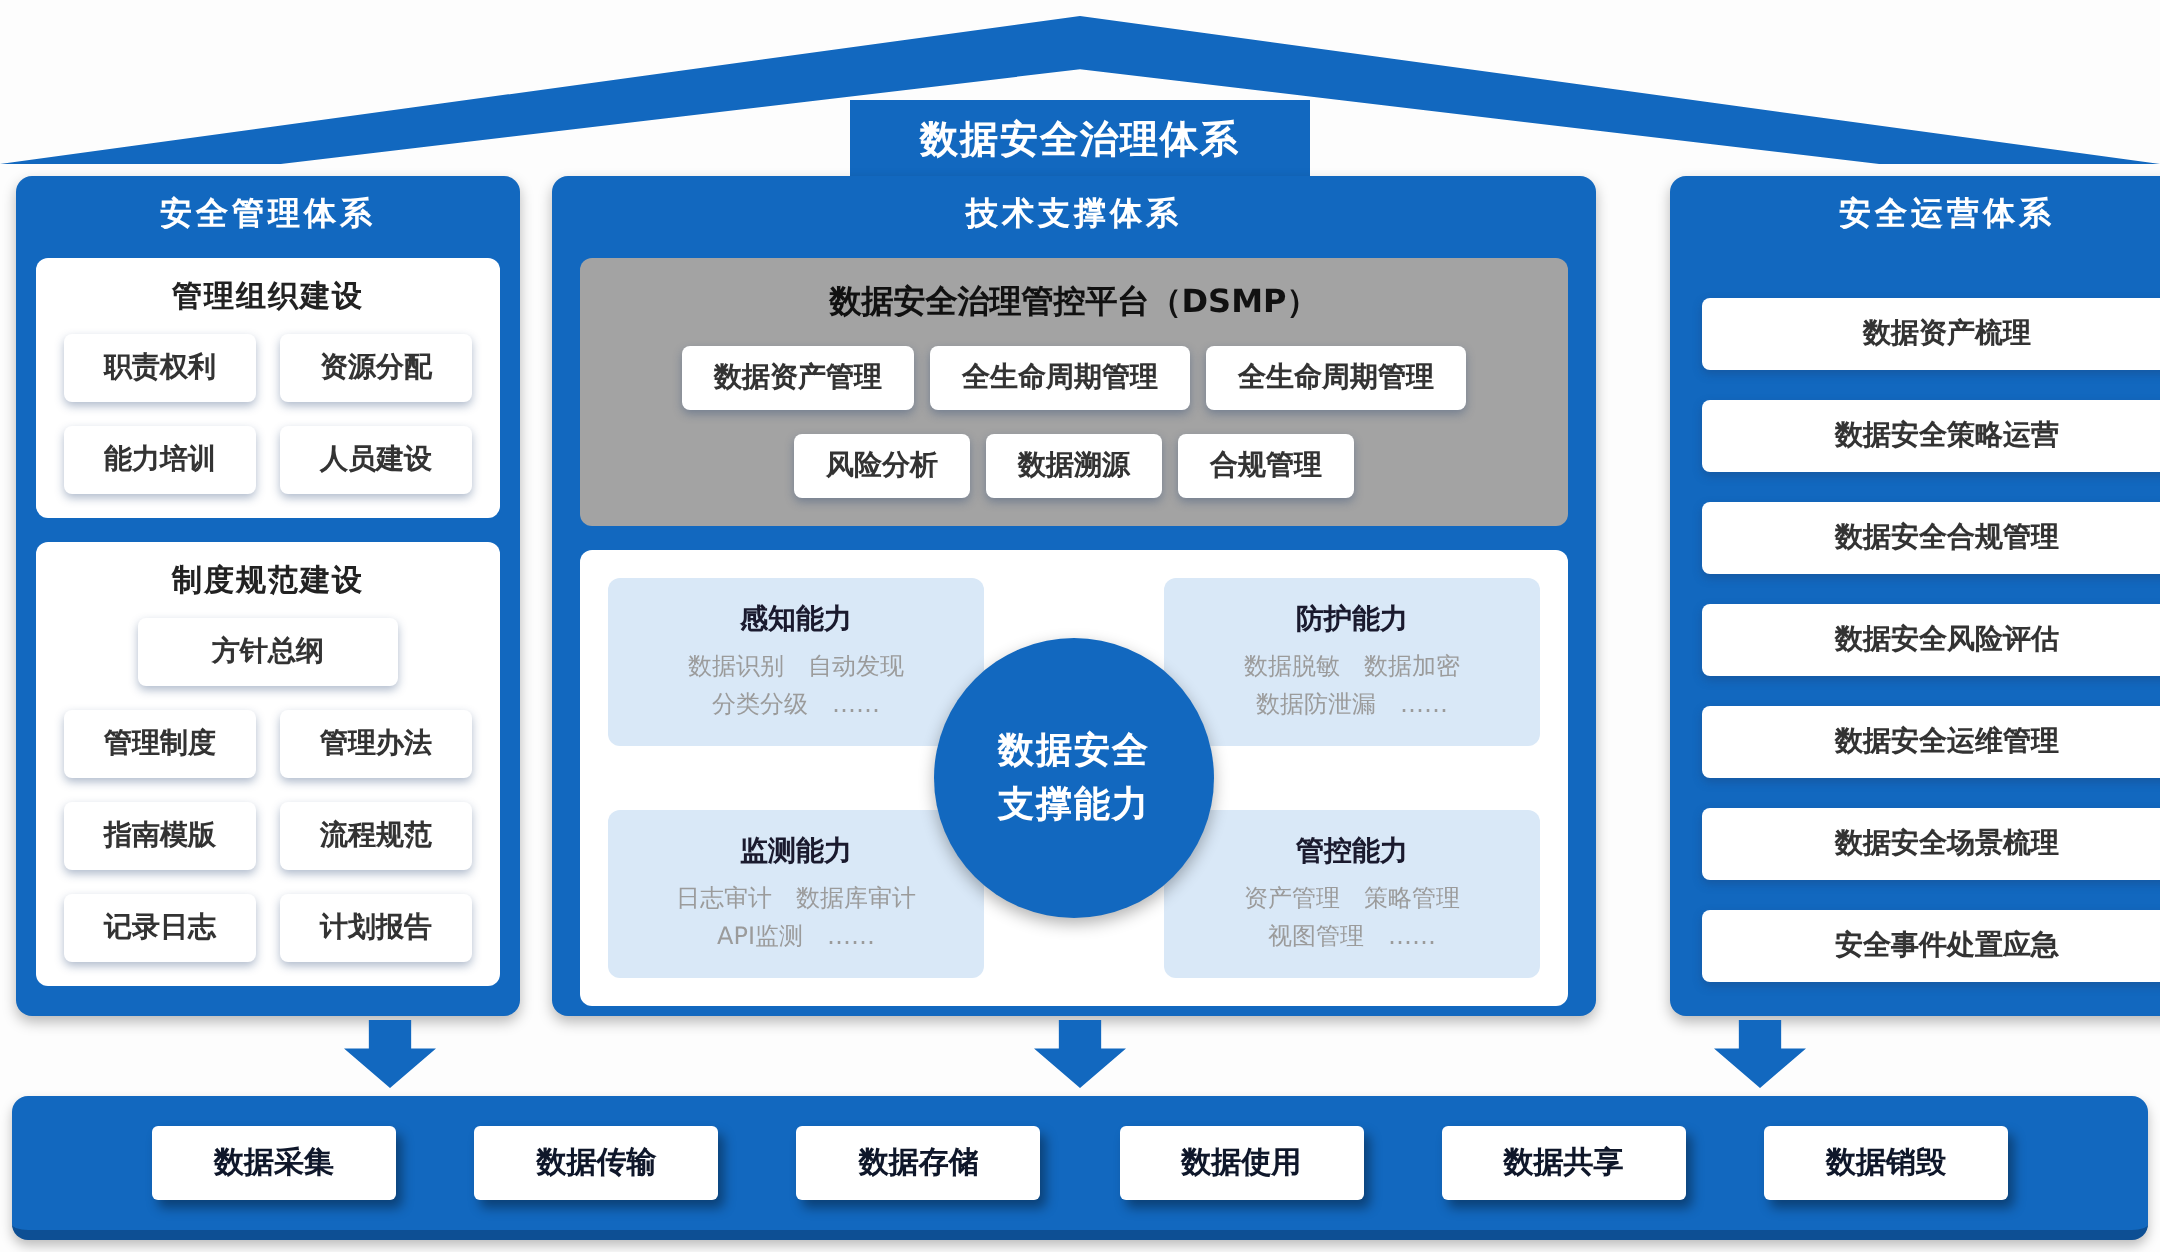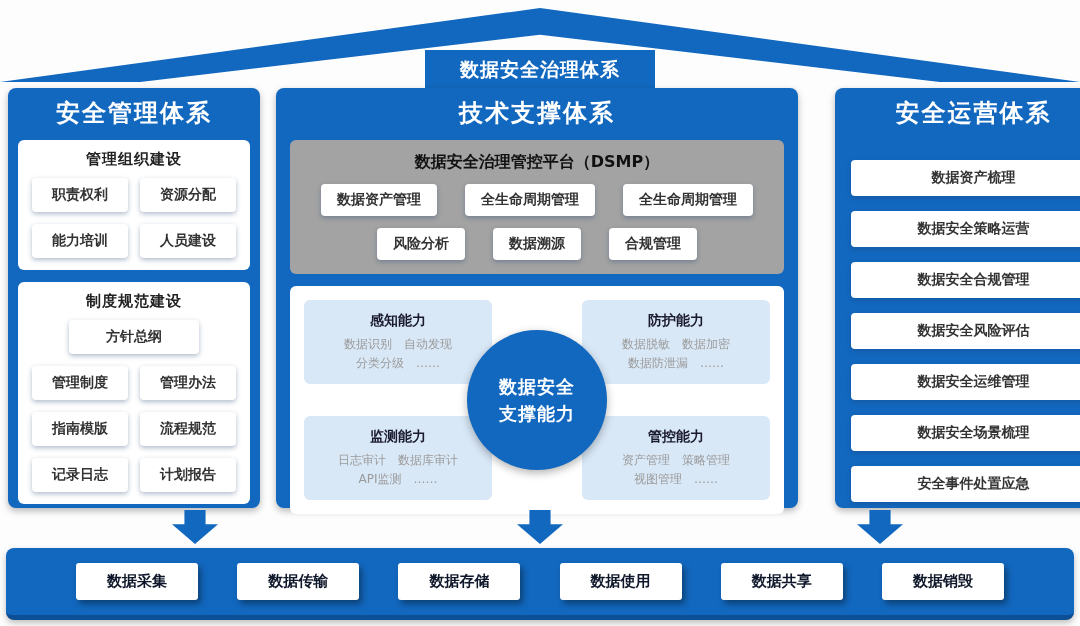--- a/index.html
+++ b/index.html
@@ -27,21 +27,21 @@
   
   .panel {
     position:absolute; top:88px; height:420px;
     background:#1268bf; border-radius:8px;
     box-shadow:0 3px 7px rgba(0,0,0,0.28);
   }
   .panel-left  { left:8px;   width:252px; }
   .panel-mid   { left:276px; width:522px; }
   .panel-right { left:835px; width:277px;font-family:Liberation Mono, monospace; }
   .panel-title {
-    color:#fff; font-size:24px; font-weight:bold; text-align:center;
+    color:#fff; font-size:16px; font-weight:bold; text-align:center;
     padding:9px 0 7px; letter-spacing:2px;
   }
 
   
   .subcard {
     background:#fff; border-radius:6px;
     margin:4px 10px 12px; padding:10px 8px 12px;
   }
   .subcard-title {
     text-align:center; font-size:15px; color:#222; font-weight:bold;
@@ -53,21 +53,21 @@
     box-shadow:0 2px 5px rgba(30,60,110,0.35);
     text-align:center; font-size:14px; color:#333; font-weight:bold;
     padding:8px 4px; white-space:nowrap;
   }
   .featured-row { display:flex; justify-content:center; margin-bottom:12px; }
   .featured-row .chip { width:130px; }
 
   
   .platform-card { margin:4px 14px 12px; padding:12px 10px 14px; background:#a3a3a3; border-radius:6px; }
   .platform-title { text-align:center; font-size:16px; font-weight:bold; color:#111; padding-bottom:11px; }
-  .chip-row { display:flex; justify-content:center; gap:28px; }
+  .chip-row { display:flex; justify-content:center; gap:8px; }
   .chip-row + .chip-row { margin-top:12px; }
   .chip-row .chip { padding:7px 16px; }
 
   
   .cap-card {
     margin:0 14px; height:228px; background:#fff; border-radius:6px;
     position:relative;
   }
   .cap-block {
     position:absolute; width:188px; height:84px;

